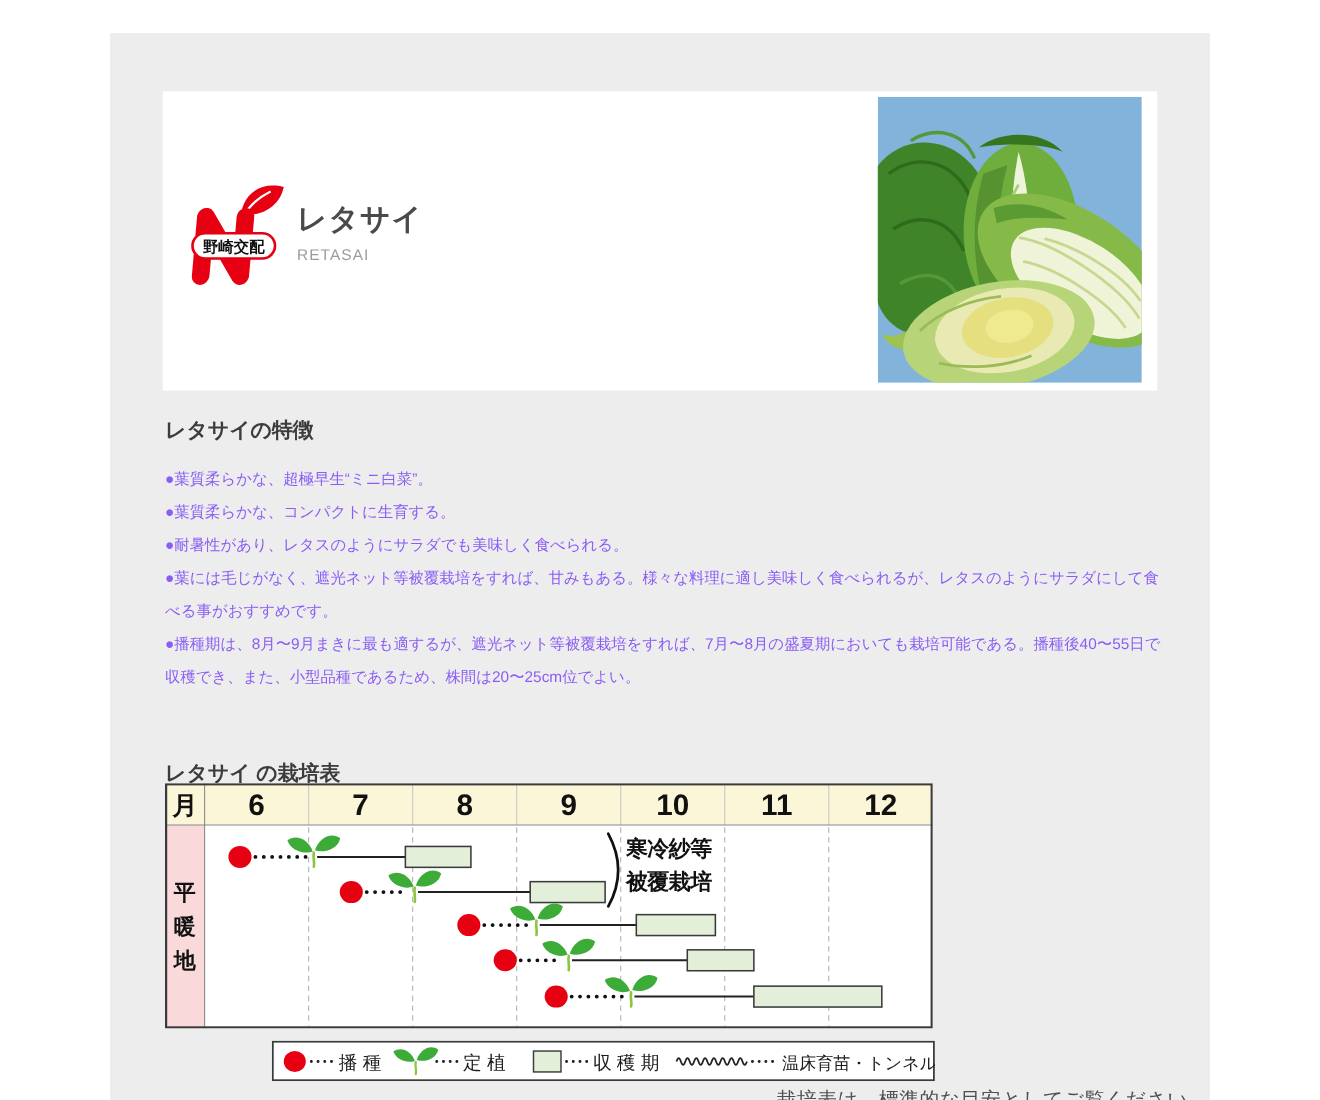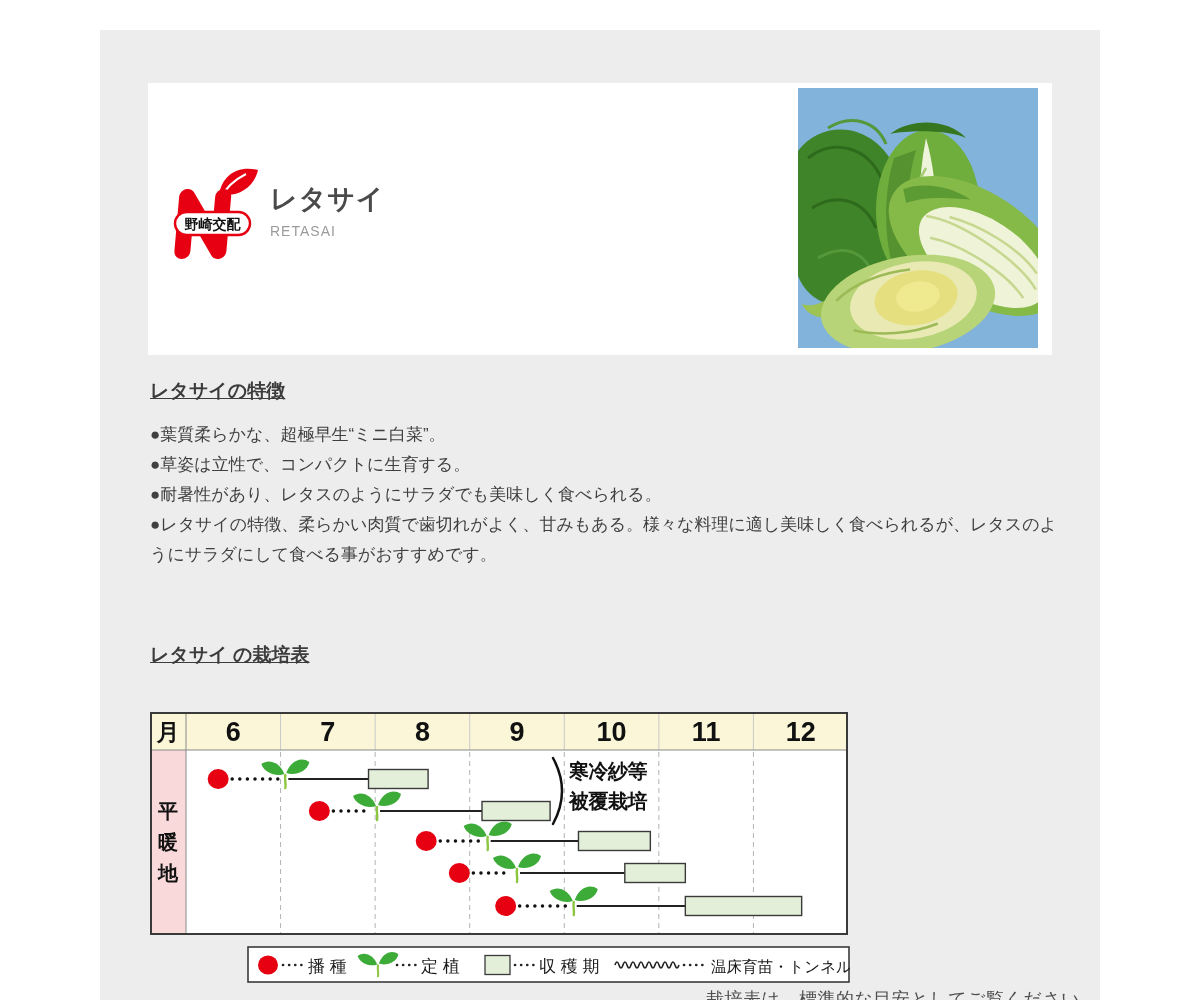--- a/index.html
+++ b/index.html
@@ -9,24 +9,24 @@
     font-family:"Liberation Sans","DejaVu Sans",sans-serif;
     color:#4a4a4a;
   }
   .panel{position:absolute;left:100px;top:30px;width:1000px;height:970px;background:#ededed;}
   .header-card{position:absolute;left:48px;top:53px;width:904px;height:272px;background:#ffffff;}
   .logo{position:absolute;left:24px;top:80px;width:92px;height:103px;}
   .titles{position:absolute;left:122px;top:98px;}
   .titles h1{margin:0;font-size:27px;font-weight:bold;color:#4a4a4a;letter-spacing:1px;}
   .subtitle{margin-top:6px;font-size:14px;color:#9b9b9b;letter-spacing:1px;}
   .photo{position:absolute;left:650px;top:5px;width:240px;height:260px;}
-  .sec-heading{position:absolute;left:50px;margin:0;font-size:19px;font-weight:bold;color:#3c3c3c;text-decoration:underline;}
+  .sec-heading{position:absolute;left:50px;margin:0;font-size:19px;font-weight:bold;color:#3c3c3c;}
   #features-heading{top:348px;}
-  #chart-heading{top:612px;}
-  .features{position:absolute;left:50px;top:390px;width:912px;font-size:17px;line-height:30px;color:#404040;}
+  #chart-heading{top:660px;}
+  .features{position:absolute;left:50px;top:390px;width:912px;font-size:14px;line-height:30px;color:#8b5cf6;}
   .features p{margin:0;}
   #chart-svg{position:absolute;left:50px;top:682px;width:698px;height:223px;}
   #legend-svg{position:absolute;left:147px;top:916px;width:603px;height:37px;}
   .bottom-note{position:absolute;left:606px;top:957px;font-size:18px;color:#4f4f4f;letter-spacing:0.5px;}
   svg{display:block;}
   svg text{font-family:"Liberation Sans","DejaVu Sans",sans-serif;}
 </style>
 </head>
 <body>
 
@@ -84,23 +84,24 @@
         <ellipse cx="119" cy="211" rx="42" ry="27" fill="#e6df7f"></ellipse>
         <ellipse cx="121" cy="210" rx="22" ry="15" fill="#efe98f"></ellipse>
         <path d="M40,200 C60,186 90,180 118,182 M52,232 C76,242 108,246 136,240" stroke="#9cbb57" stroke-width="2.5" fill="none"></path>
       </g>
     </svg>
   </div>
 
   <h2 id="features-heading" class="sec-heading">レタサイの特徴</h2>
   <div id="features" class="features">
       <p>●葉質柔らかな、超極早生“ミニ白菜”。</p>
-      <p>●草姿は立性で、コンパクトに生育する。</p>
+      <p>●葉質柔らかな、コンパクトに生育する。</p>
       <p>●耐暑性があり、レタスのようにサラダでも美味しく食べられる。</p>
-      <p>●レタサイの特徴、柔らかい肉質で歯切れがよく、甘みもある。様々な料理に適し美味しく食べられるが、レタスのようにサラダにして食べる事がおすすめです。</p>
+      <p>●葉には毛じがなく、遮光ネット等被覆栽培をすれば、甘みもある。様々な料理に適し美味しく食べられるが、レタスのようにサラダにして食べる事がおすすめです。</p>
+      <p>●播種期は、8月〜9月まきに最も適するが、遮光ネット等被覆栽培をすれば、7月〜8月の盛夏期においても栽培可能である。播種後40〜55日で収穫でき、また、小型品種であるため、株間は20〜25cm位でよい。</p>
     </div>
 
   <h2 id="chart-heading" class="sec-heading">レタサイ の栽培表</h2>
   <svg id="chart-svg" viewBox="0 0 698 223" aria-hidden="true">
       <rect x="0" y="0" width="698" height="223" fill="#ffffff"></rect>
       <rect x="0" y="0" width="698" height="38" fill="#faf6d7"></rect>
       <rect x="0" y="38" width="36" height="185" fill="#f9d9da"></rect>
       <line x1="130.57142857142856" y1="1" x2="130.57142857142856" y2="38" stroke="#c9c9c9" stroke-width="1"></line>
       <line x1="130.57142857142856" y1="40" x2="130.57142857142856" y2="221" stroke="#b3b3b3" stroke-width="1" stroke-dasharray="5 4"></line>
       <line x1="225.14285714285714" y1="1" x2="225.14285714285714" y2="38" stroke="#c9c9c9" stroke-width="1"></line>

